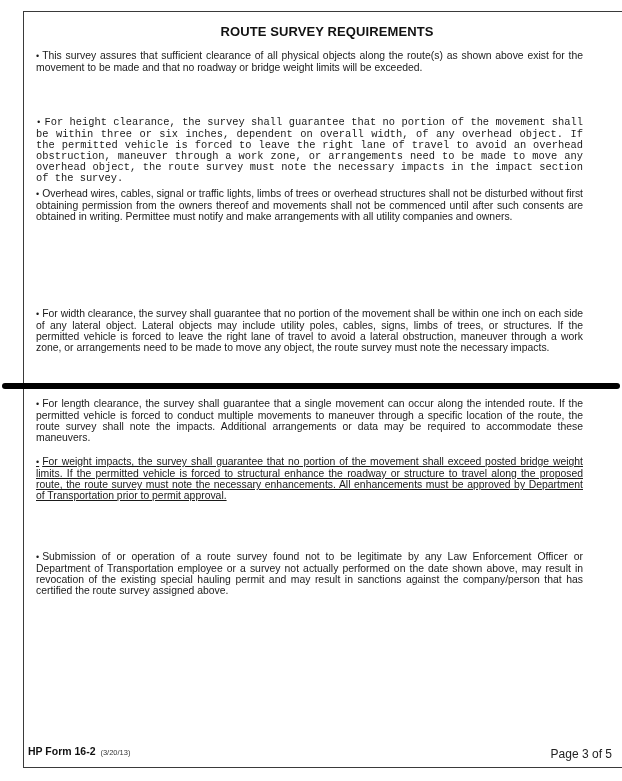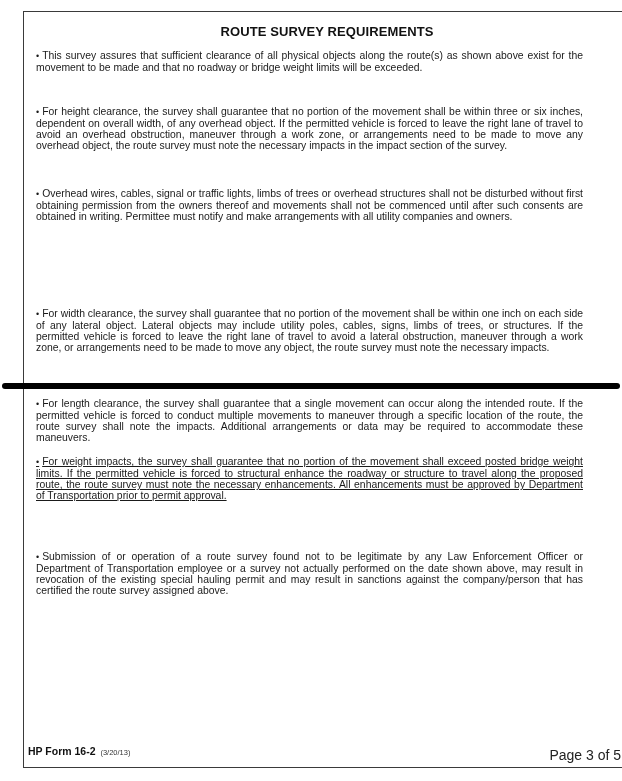--- a/index.html
+++ b/index.html
@@ -74,39 +74,39 @@
     .footer-left .form-id {
       font-weight: bold;
     }
     .footer-left .form-date {
       font-size: 7.5px;
       color: #333;
       margin-left: 2px;
     }
     .footer-right {
       position: absolute;
-      right: 9px;
+      right: 18px;
       top: 735px;
       font-family: "Liberation Sans", sans-serif;
-      font-size: 14px;
+      font-size: 12px;
       color: #222;
     }
   </style>
 </head>
 <body>
 
 <div class="page-frame">
 
   <div class="title">ROUTE SURVEY REQUIREMENTS</div>
 
   <p class="para last-left" style="top:38px;">
     <span class="bullet">•</span><span>This survey assures that sufficient clearance of all physical objects along the route(s) as shown above exist for the movement to be made and that no roadway or bridge weight limits will be exceeded.</span>
   </p>
 
-  <p class="para last-left" style="top:94px;">
+  <p class="para last-left" style="top:105px;font-family:Liberation Mono, monospace;">
     <span class="bullet">•</span><span>For height clearance, the survey shall guarantee that no portion of the movement shall be within three or six inches, dependent on overall width, of any overhead object. If the permitted vehicle is forced to leave the right lane of travel to avoid an overhead obstruction, maneuver through a work zone, or arrangements need to be made to move any overhead object, the route survey must note the necessary impacts in the impact section of the survey.</span>
   </p>
 
   <p class="para last-left" style="top:176px;">
     <span class="bullet">•</span><span>Overhead wires, cables, signal or traffic lights, limbs of trees or overhead structures shall not be disturbed without first obtaining permission from the owners thereof and movements shall not be commenced until after such consents are obtained in writing. Permittee must notify and make arrangements with all utility companies and owners.</span>
   </p>
 
 
   <p class="para last-left" style="top:296px;">
     <span class="bullet">•</span><span>For width clearance, the survey shall guarantee that no portion of the movement shall be within one inch on each side of any lateral object. Lateral objects may include utility poles, cables, signs, limbs of trees, or structures. If the permitted vehicle is forced to leave the right lane of travel to avoid a lateral obstruction, maneuver through a work zone, or arrangements need to be made to move any object, the route survey must note the necessary impacts.</span>

